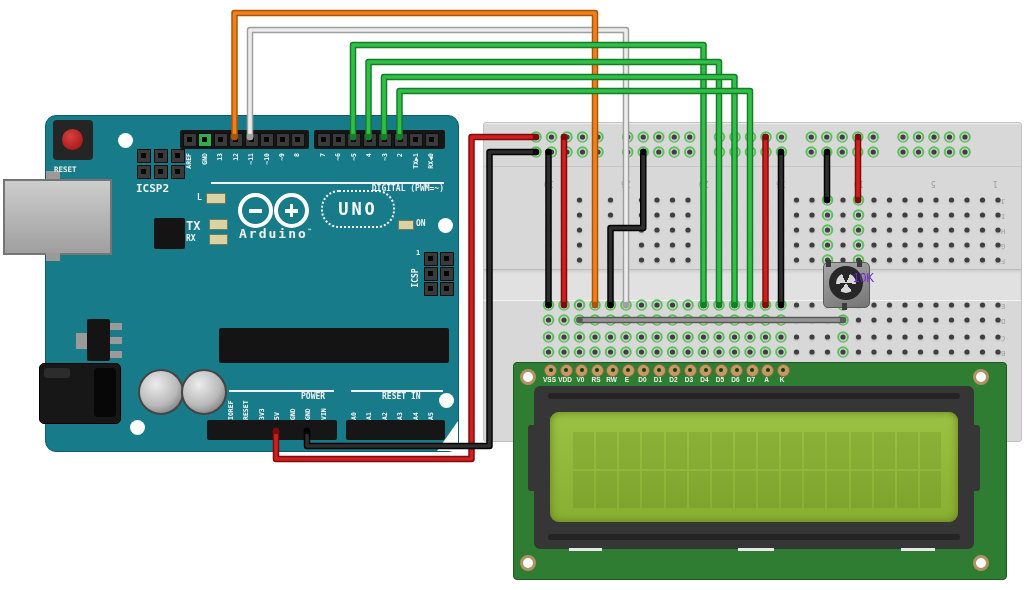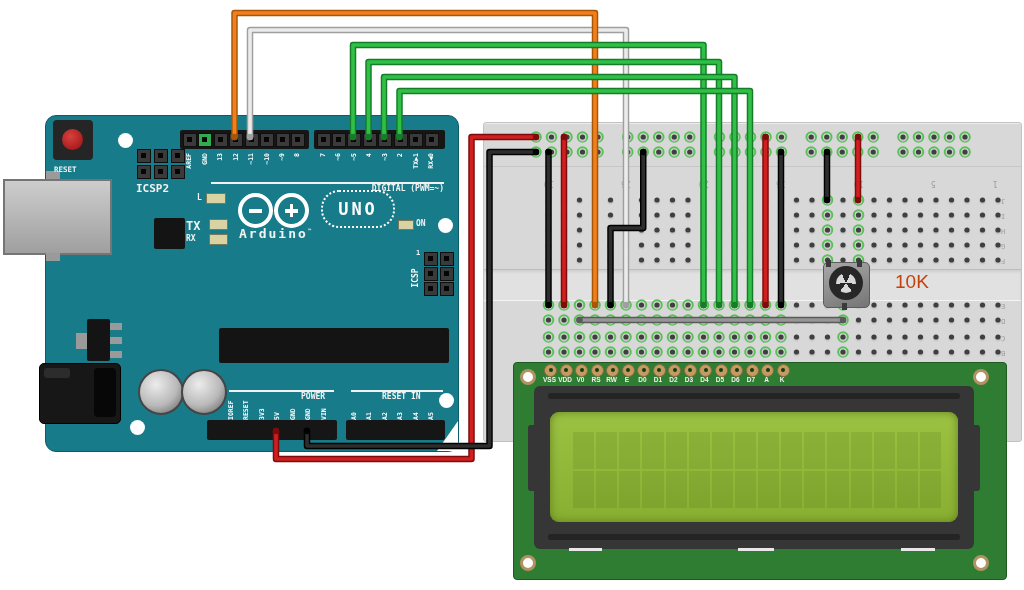--- a/index.html
+++ b/index.html
@@ -35,21 +35,21 @@
   #lcd-grid div{background:rgba(30,60,0,0.10);}
   .lcd-dash{height:3px;background:#e8e8e8;top:185px;}
   
   #pot{left:823px;top:262px;width:45px;height:44px;border-radius:5px;
       background:linear-gradient(160deg,#a8a8a8,#757575);border:1px solid #5c5c5c;}
   #pot-knob{left:5px;top:3px;width:34px;height:34px;border-radius:50%;background:#272727;}
   #pot-dial{left:7px;top:7px;width:20px;height:20px;border-radius:50%;
       background:conic-gradient(#272727 0 25deg,#d8d8d8 25deg 95deg,#272727 95deg 145deg,
       #d8d8d8 145deg 215deg,#272727 215deg 265deg,#d8d8d8 265deg 335deg,#272727 335deg 360deg);}
   .pot-leg{width:5px;height:7px;background:#3a3a3a;}
-  #pot-label{left:895px;top:271px;font-size:19px;color:#c2410c;font-family:"Liberation Sans",sans-serif;}
+  #pot-label{left:853px;top:271px;font-size:12px;color:#6d28d9;font-family:"Liberation Sans",sans-serif;}
   
   #arduino{left:45px;top:115px;width:412px;height:335px;background:#177b8a;
       border:1px solid #0d5c6b;border-radius:11px;}
   #corner-cut{left:437px;top:421px;width:21px;height:30px;background:#ffffff;
       clip-path:polygon(100% 0,100% 100%,0 100%);}
   .silk{background:#f2f2f2;}
   .mono{font-family:"DejaVu Sans Mono",monospace;}
   .wlabel{color:#f2f2f2;font-family:"DejaVu Sans Mono",monospace;font-weight:bold;}
   .header-strip{background:#161616;border-radius:2px;}
   .pin-pad{width:12px;height:12px;background:#3a3a3a;border:1px solid #0e0e0e;}

